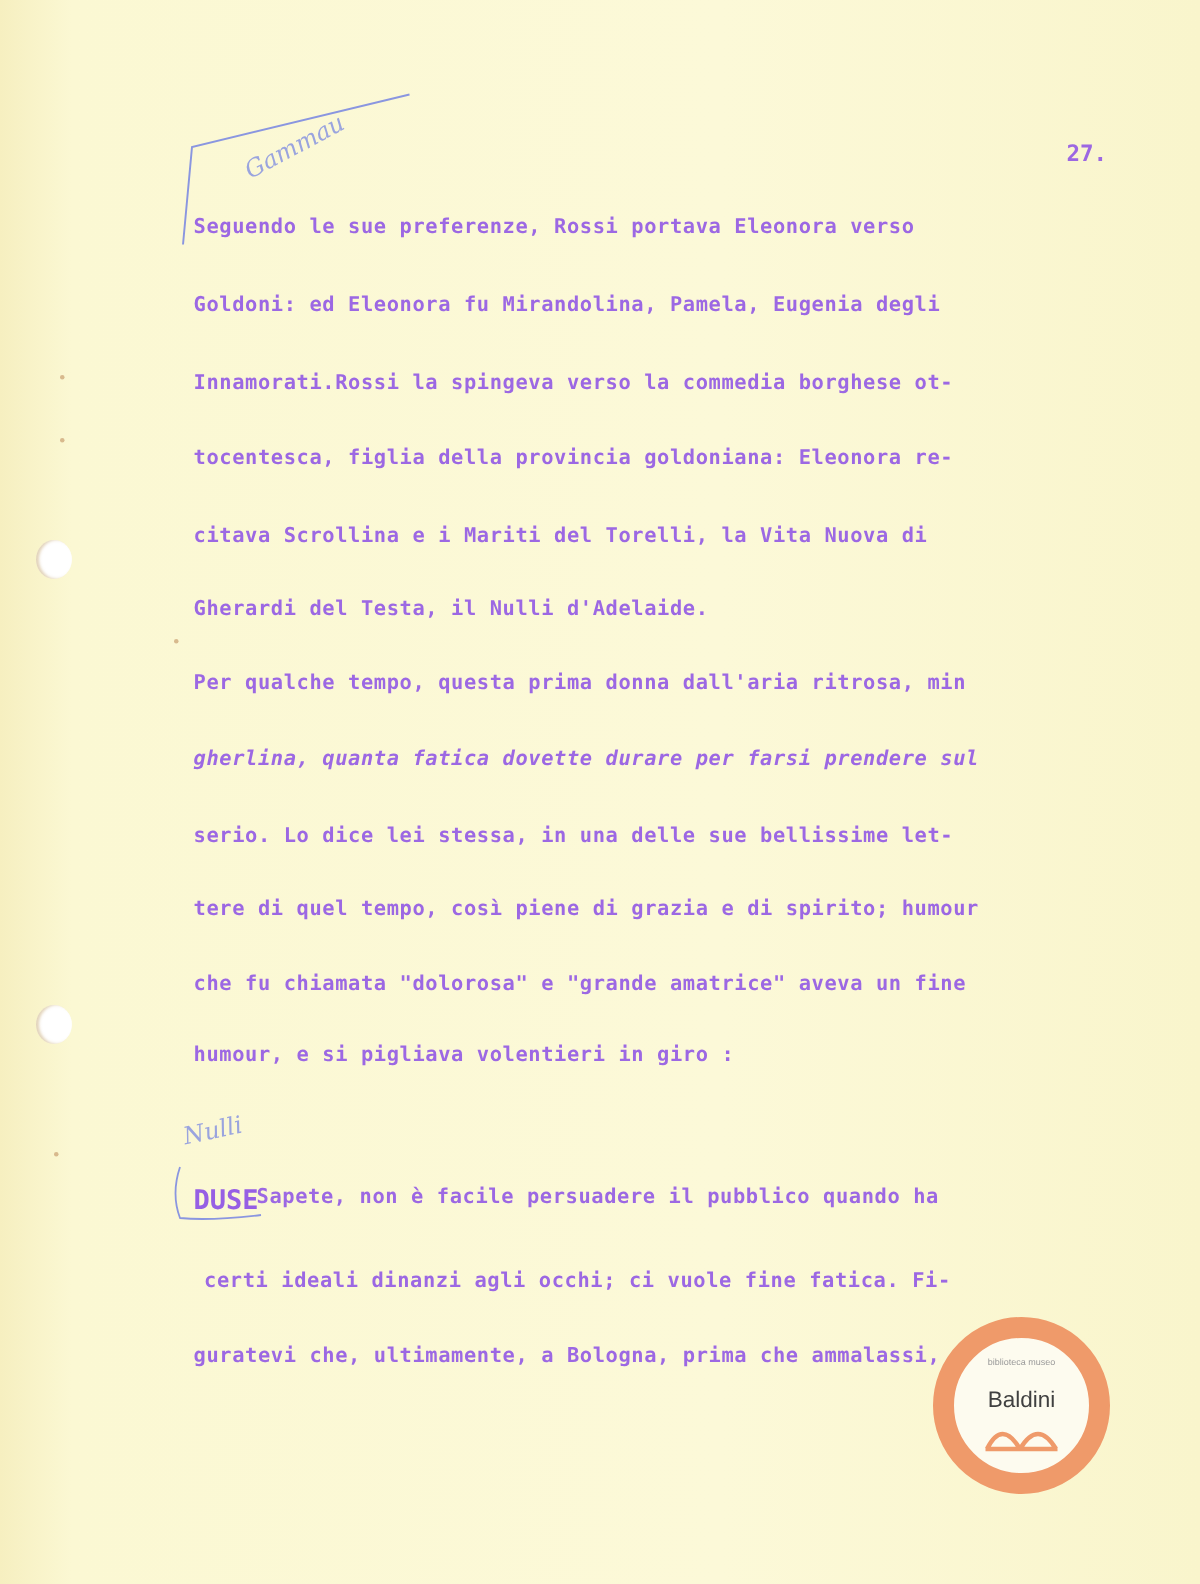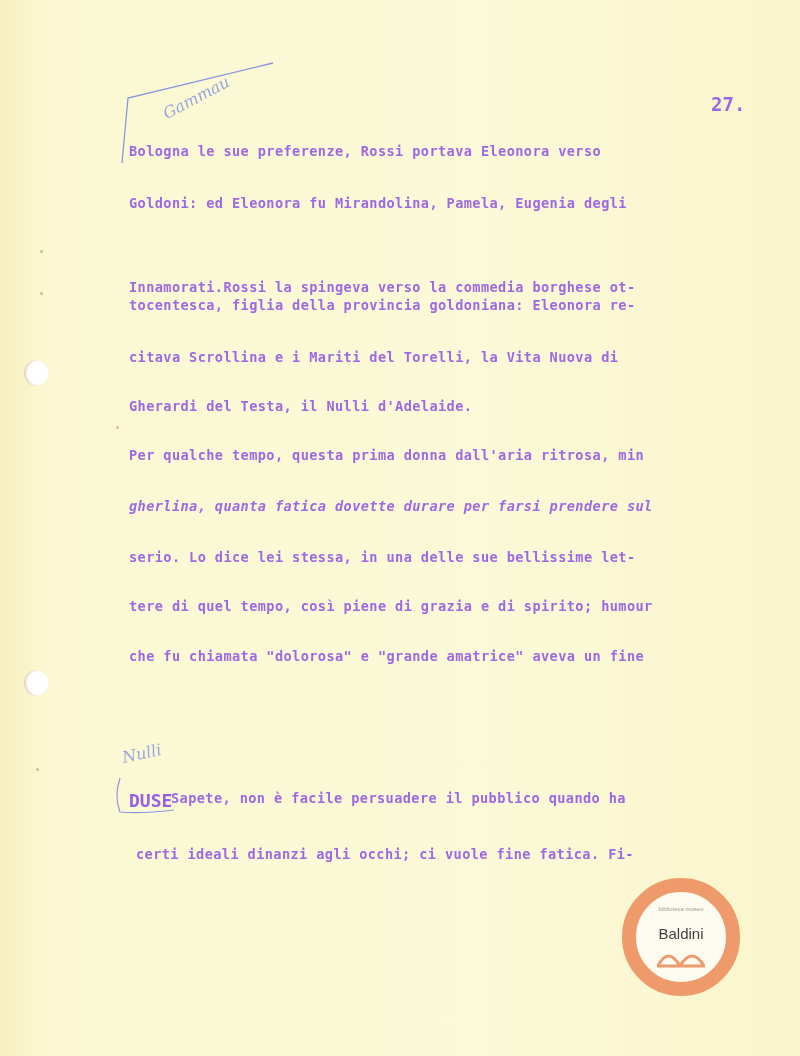--- a/index.html
+++ b/index.html
@@ -18,21 +18,21 @@
       background: #ffffff; box-shadow: inset 2px 0 2px rgba(200,170,120,0.5);
     }
     .speck { position: absolute; width: 3px; height: 3px; border-radius: 50%; background: #c9a070; opacity: 0.7; }
     .typed-line {
       position: absolute; left: 129px; white-space: pre;
       color: #8c4fe6; font-size: 13.6px; font-weight: bold; letter-spacing: 0.4px;
       opacity: 0.85;
     }
     .page-number {
       position: absolute; left: 711px; top: 93px; color: #8c4fe6;
-      font-size: 19px; font-weight: bold; opacity: 0.85;
+      font-size: 15px; font-weight: bold; opacity: 0.85;
     }
     .speaker {
       position: absolute; left: 129px; top: 790px; color: #8c4fe6;
       font-size: 18px; font-weight: bold; opacity: 0.9;
     }
     .handwriting {
       position: absolute; color: #8a96e0; font-family: "DejaVu Serif", serif;
       font-style: italic; font-size: 16px; opacity: 0.85;
     }
     .stamp {
@@ -61,41 +61,43 @@
   <div class="speck" style="left:116px; top:426px;"></div>
   <div class="speck" style="left:36px; top:768px;"></div>
 
   <svg style="position:absolute; left:118px; top:58px;" width="160" height="110">
     <path d="M155 5 L10 40 L4 105" stroke="#8a96e0" stroke-width="1.3" fill="none"></path>
   </svg>
   <div class="handwriting" style="left:160px; top:88px; transform:rotate(-28deg);">Gammau</div>
 
   <div class="page-number">27.</div>
 
-  <div class="typed-line" style="top:143px;">Bologna le sue preferenze, Rossi portava Eleonora verso</div>
+  <div class="typed-line" style="top:143px;">Seguendo le sue preferenze, Rossi portava Eleonora verso</div>
   <div class="typed-line" style="top:195px;">Goldoni: ed Eleonora fu Mirandolina, Pamela, Eugenia degli</div>
-  <div class="typed-line" style="top:247px;margin-top:32px;">Innamorati.Rossi la spingeva verso la commedia borghese ot-</div>
+  <div class="typed-line" style="top:247px;">Innamorati.Rossi la spingeva verso la commedia borghese ot-</div>
   <div class="typed-line" style="top:349px;">citava Scrollina e i Mariti del Torelli, la Vita Nuova di</div>
   <div class="typed-line" style="top:297px;">tocentesca, figlia della provincia goldoniana: Eleonora re-</div>
   <div class="typed-line" style="top:398px;">Gherardi del Testa, il Nulli d'Adelaide.</div>
 
   <div class="typed-line" style="top:447px;">Per qualche tempo, questa prima donna dall'aria ritrosa, min</div>
   <div class="typed-line" style="top:498px;font-style:italic;">gherlina, quanta fatica dovette durare per farsi prendere sul</div>
   <div class="typed-line" style="top:549px;">serio. Lo dice lei stessa, in una delle sue bellissime let-</div>
   <div class="typed-line" style="top:598px;">tere di quel tempo, così piene di grazia e di spirito; humour</div>
   <div class="typed-line" style="top:648px;">che fu chiamata "dolorosa" e "grande amatrice" aveva un fine</div>
+  <div class="typed-line" style="top:695px;">humour, e si pigliava volentieri in giro :</div>
 
   <div class="handwriting" style="left:122px; top:744px; transform:rotate(-12deg);">Nulli</div>
   <svg style="position:absolute; left:110px; top:776px;" width="70" height="40">
     <path d="M10 2 Q4 20 10 36 Q30 38 64 34" stroke="#8a96e0" stroke-width="1.2" fill="none"></path>
   </svg>
 
   <div class="speaker">DUSE</div>
   <div class="typed-line" style="top:790px; left:171px;">Sapete, non è facile persuadere il pubblico quando ha</div>
   <div class="typed-line" style="top:846px; left:136px;">certi ideali dinanzi agli occhi; ci vuole fine fatica. Fi-</div>
+  <div class="typed-line" style="top:896px;">guratevi che, ultimamente, a Bologna, prima che ammalassi,</div>
 
   <div class="stamp">
     <div class="stamp-sub">biblioteca museo</div>
     <div class="stamp-label">Baldini</div>
     <svg style="position:absolute; left:20px; top:54px;" width="50" height="22">
       <path d="M2 20 Q12 0 24 20 M24 20 Q36 0 48 20 M1 20 L49 20" stroke="#ef9a6a" stroke-width="3" fill="none"></path>
     </svg>
   </div>
 </div>
 

